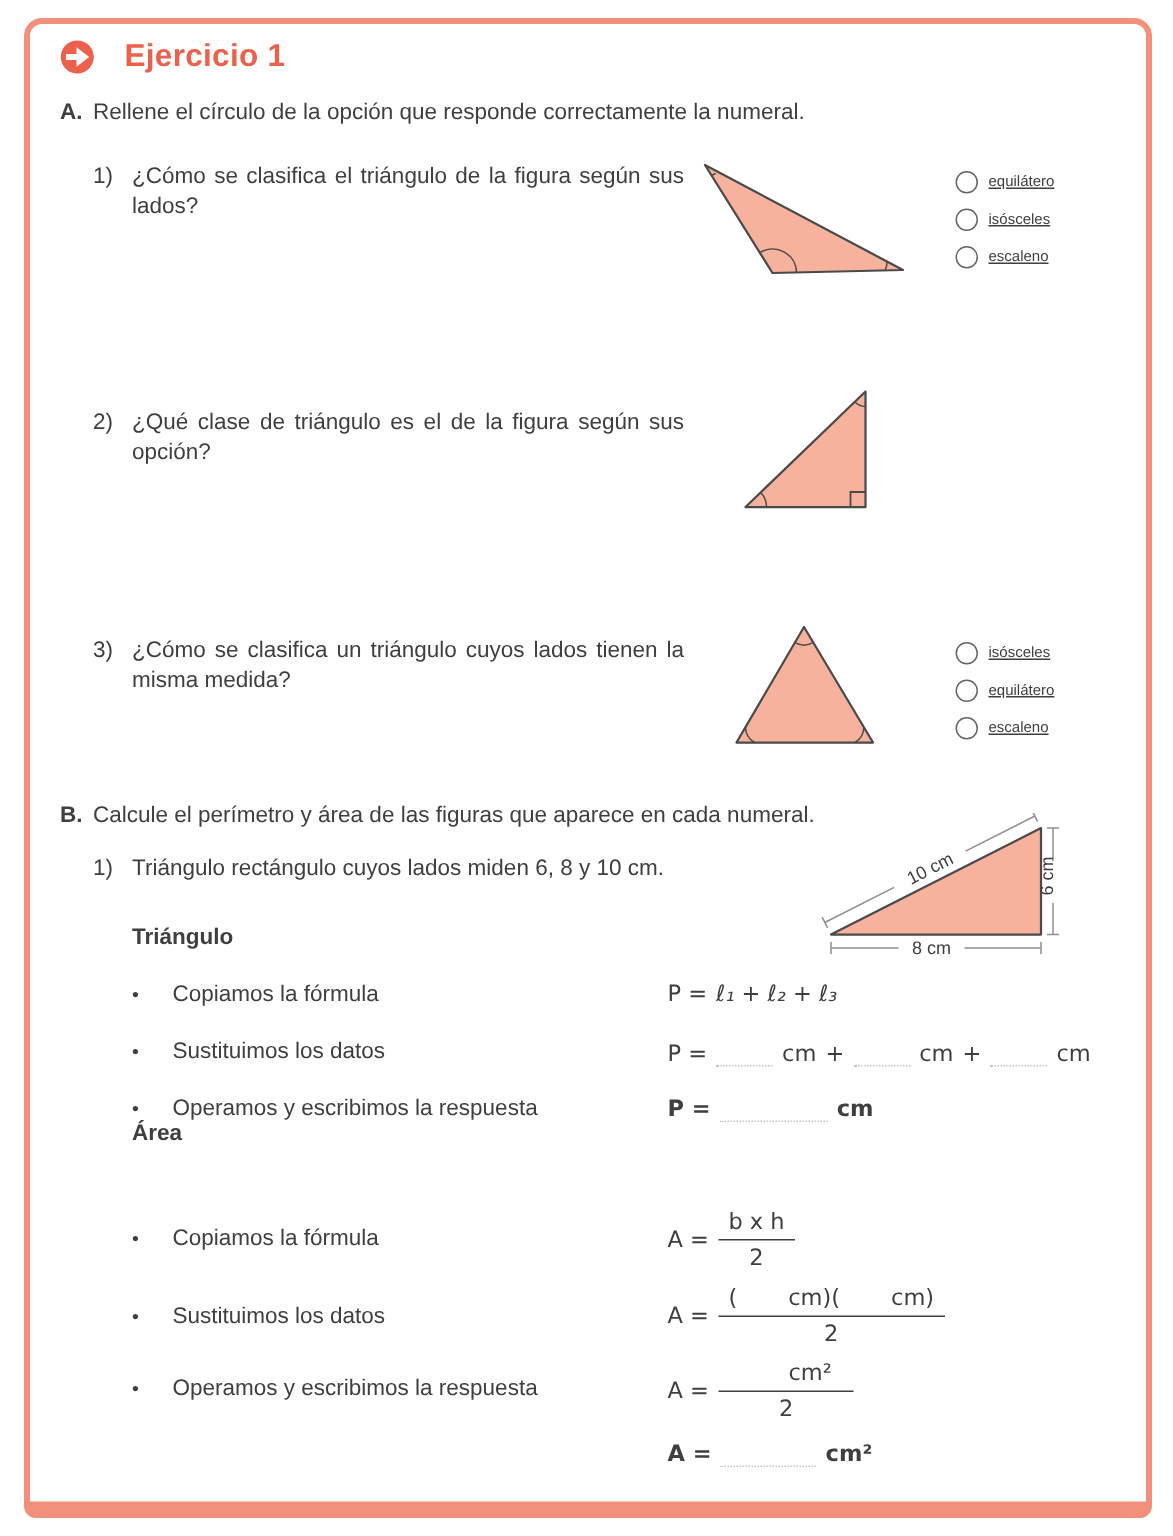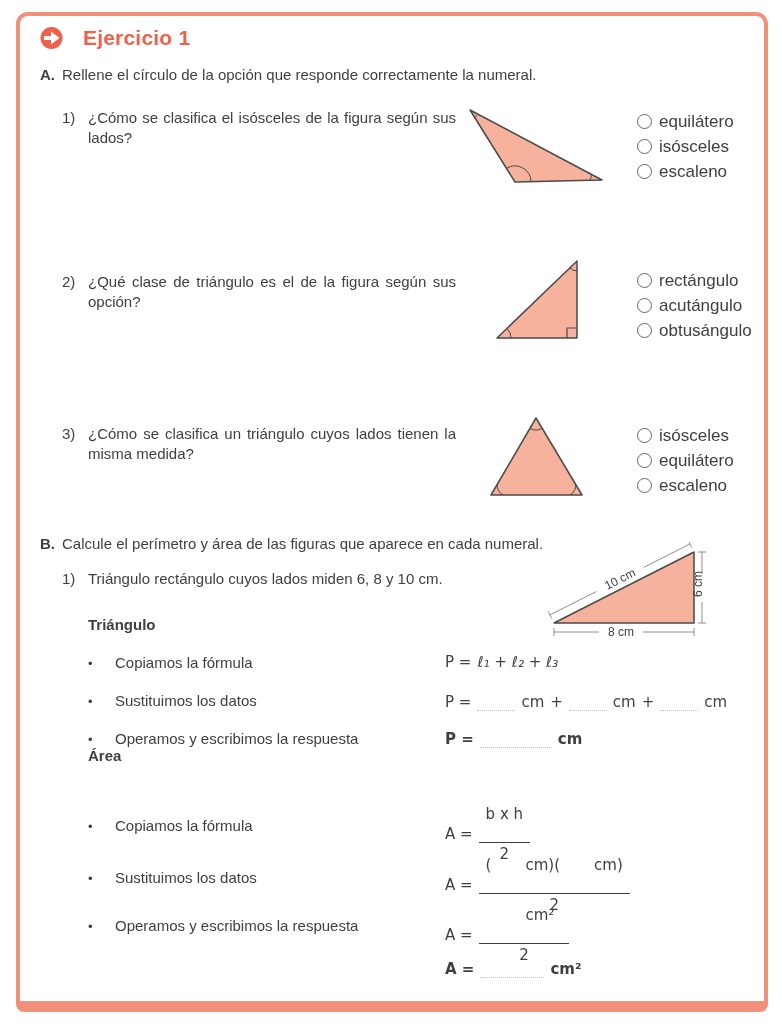--- a/index.html
+++ b/index.html
@@ -16,33 +16,33 @@
   .hdr{display:flex;align-items:center;gap:17px;}
   .hdr-title{font-size:21px;font-weight:bold;color:#ED604C;letter-spacing:.2px;}
   .instr{display:flex;font-size:15px;}
   .instr .lbl{font-weight:bold;width:22px;flex:none;}
   .q{display:flex;font-size:15px;line-height:20px;}
   .q .num{width:26px;flex:none;}
   .q .qtext{width:368px;text-align:justify;}
   .opts{display:flex;flex-direction:column;}
   .opt{display:flex;align-items:center;height:25px;}
   .radio{width:15px;height:15px;border:1.6px solid #666;border-radius:50%;background:#fff;flex:none;margin-right:7px;box-sizing:border-box;}
-  .opt-label{font-size:17px;}
+  .opt-label{font-size:10px;text-decoration:underline;}
   .b-item{display:flex;font-size:15px;}
   .b-item .num{width:26px;flex:none;}
   .subhead{font-size:15px;font-weight:bold;}
   .step{display:flex;align-items:baseline;font-size:15px;}
   .step::before{content:"•";width:27px;flex:none;font-size:13px;}
   .formula{display:flex;align-items:center;gap:6px;font-size:15px;font-family:"DejaVu Sans",sans-serif;}
   .formula.bold{font-weight:bold;}
   .blank{display:inline-block;border-bottom:1.2px dotted #c4c4c4;height:15px;align-self:flex-end;}
   .w38{width:38px;} .w72{width:72px;} .w64{width:64px;}
   .sp{display:inline-block;} .sp34{width:34px;} .sp40{width:40px;} .sp8{width:8px;}
   .frac{display:inline-flex;flex-direction:column;align-items:center;}
-  .frac .num{display:flex;align-items:flex-end;padding:0 7px 19px;border-bottom:1.6px solid #3f3f3f;}
+  .frac .num{display:flex;align-items:flex-end;padding:0 7px 3px;border-bottom:1.6px solid #3f3f3f;}
   .frac .den{padding-top:2px;}
   svg text{font-family:"Liberation Sans","DejaVu Sans",sans-serif;}
 </style>
 </head>
 <body>
 
 <div class="sheet">
   <div class="frame"></div>
 
   <div class="abs hdr" style="left:38px;top:24px;">
@@ -55,21 +55,21 @@
     <span class="hdr-title">Ejercicio 1</span>
   </div>
 
   <div class="abs instr" style="left:40px;top:66px;">
     <span class="lbl">A.</span>
     <span>Rellene el círculo de la opción que responde correctamente la numeral.</span>
   </div>
 
   <div class="abs q" style="left:62px;top:108px;">
     <span class="num">1)</span>
-    <span class="qtext">¿Cómo se clasifica el isósceles de la figura según sus lados?</span>
+    <span class="qtext">¿Cómo se clasifica el triángulo de la figura según sus lados?</span>
   </div>
   <div class="abs" style="left:452px;top:100px;">
     <svg width="165" height="95" viewBox="0 0 165 95">
       <polygon points="18,10 63,82 150,80" fill="#F6B29C" stroke="#4A4A4A" stroke-width="1.5" stroke-linejoin="round"></polygon>
       <path d="M54.5,68.4 A16,16 0 0 1 79,81.6" fill="none" stroke="#4A4A4A" stroke-width="1"></path>
       <path d="M139.4,74.4 A12,12 0 0 1 138,80.3" fill="none" stroke="#4A4A4A" stroke-width="1"></path>
       <path d="M22.2,16.8 A8,8 0 0 0 25.1,15.6" fill="none" stroke="#4A4A4A" stroke-width="1"></path>
     </svg>
   </div>
   <div class="abs opts" style="left:637px;top:109px;">
@@ -91,34 +91,20 @@
     <span class="num">2)</span>
     <span class="qtext">¿Qué clase de triángulo es el de la figura según sus opción?</span>
   </div>
   <div class="abs" style="left:487px;top:253px;">
     <svg width="100" height="95" viewBox="0 0 100 95">
       <polygon points="10,85 90,85 90,8" fill="#F6B29C" stroke="#4A4A4A" stroke-width="1.5" stroke-linejoin="round"></polygon>
       <path d="M80,85 L80,75 L90,75" fill="none" stroke="#4A4A4A" stroke-width="1.2"></path>
       <path d="M24,85 A14,14 0 0 0 20.1,75.3" fill="none" stroke="#4A4A4A" stroke-width="1"></path>
       <path d="M82.8,14.9 A10,10 0 0 0 90,18" fill="none" stroke="#4A4A4A" stroke-width="1"></path>
     </svg>
-  </div>
-  <div class="abs opts" style="left:637px;top:268px;">
-    <div class="opt">
-      <span class="radio"></span>
-      <span class="opt-label">rectángulo</span>
-    </div>
-    <div class="opt">
-      <span class="radio"></span>
-      <span class="opt-label">acutángulo</span>
-    </div>
-    <div class="opt">
-      <span class="radio"></span>
-      <span class="opt-label">obtusángulo</span>
-    </div>
   </div>
 
   <div class="abs q" style="left:62px;top:424px;">
     <span class="num">3)</span>
     <span class="qtext">¿Cómo se clasifica un triángulo cuyos lados tienen la misma medida?</span>
   </div>
   <div class="abs" style="left:483px;top:410px;">
     <svg width="108" height="94" viewBox="0 0 108 94">
       <polygon points="53,8 8,85 99,85" fill="#F6B29C" stroke="#4A4A4A" stroke-width="1.5" stroke-linejoin="round"></polygon>
       <path d="M47,18.4 A12,12 0 0 0 59.1,18.3" fill="none" stroke="#4A4A4A" stroke-width="1"></path>

